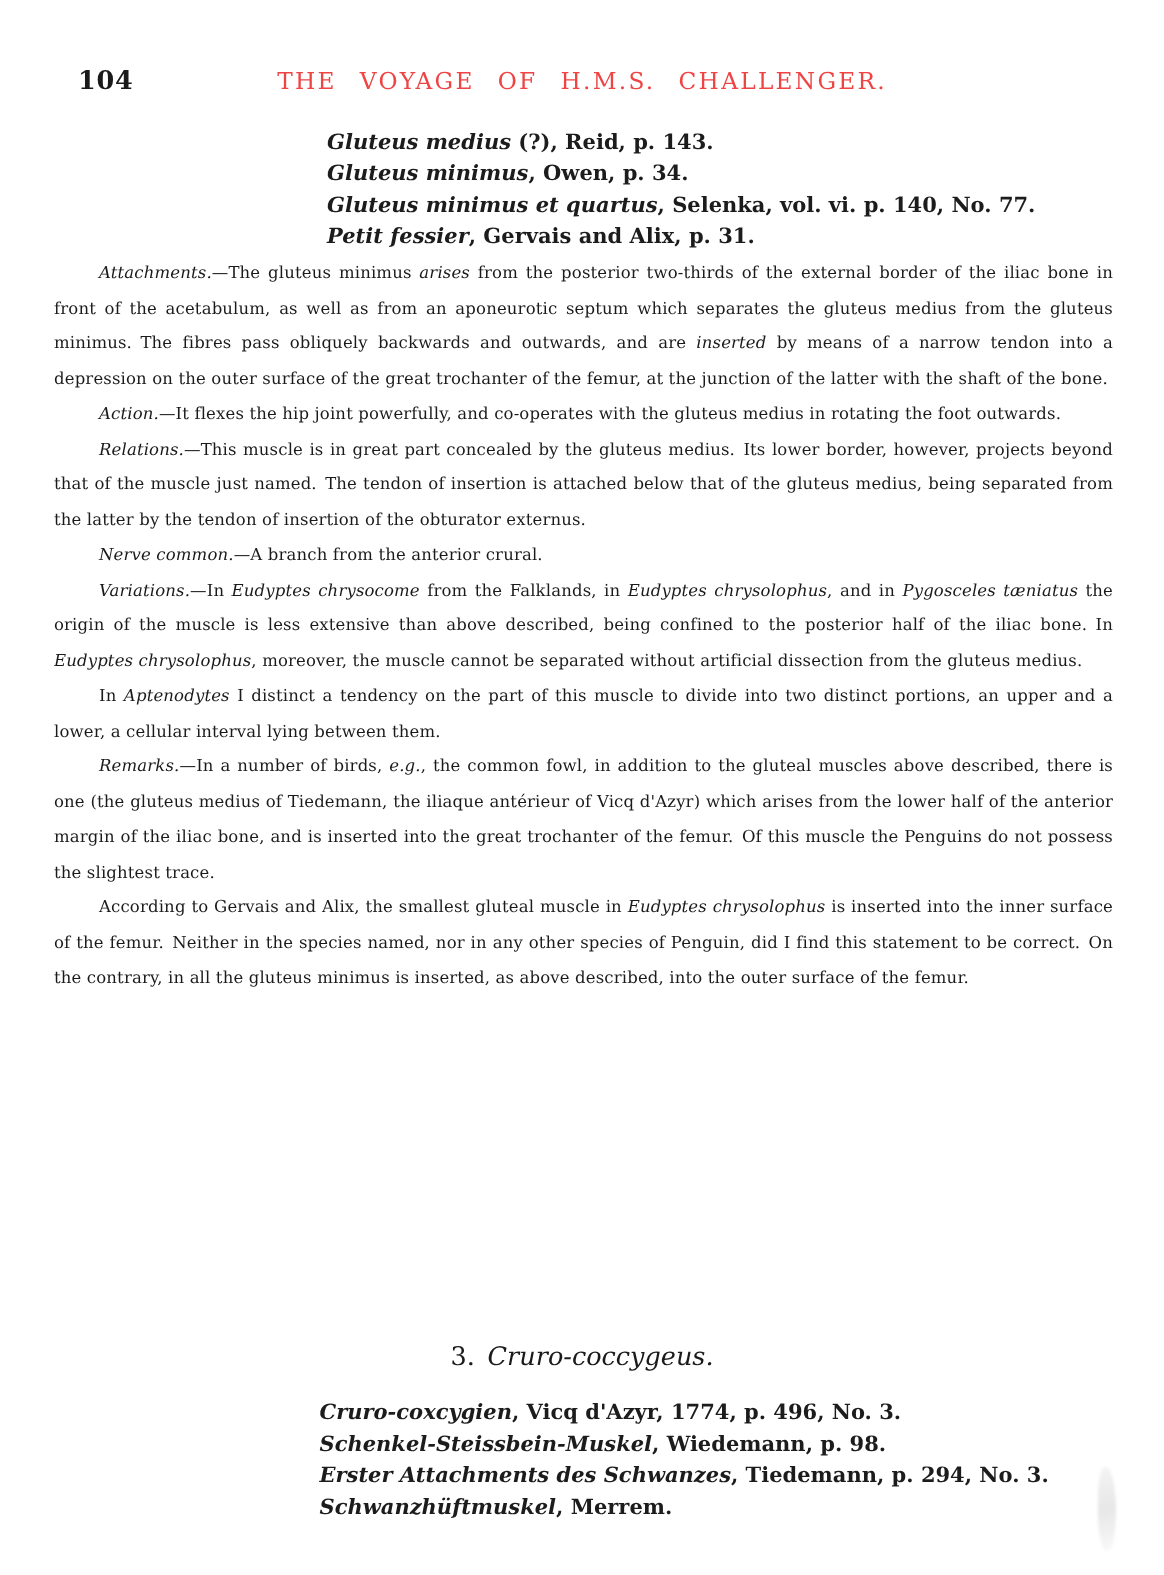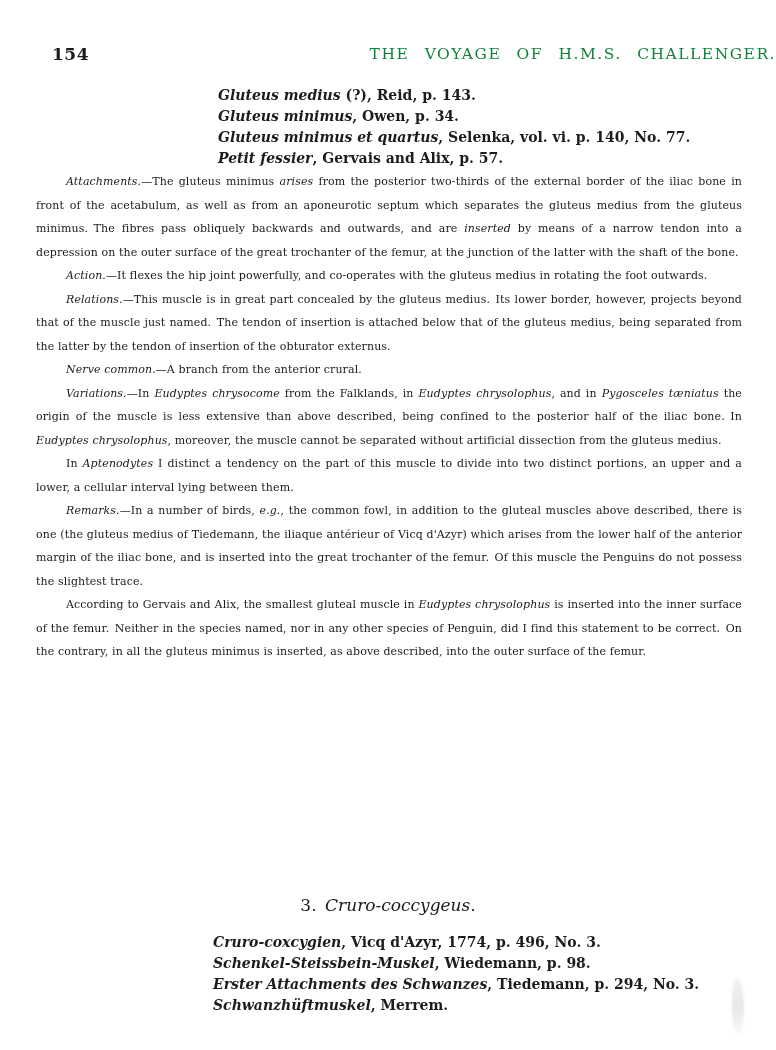--- a/index.html
+++ b/index.html
@@ -19,25 +19,25 @@
     position: absolute;
     left: 52px; top: 44px;
     font-size: 17px;
     font-weight: 700;
     letter-spacing: 0.5px;
   }
   .running-title {
     position: absolute;
     left: 0; top: 45px;
     width: 100%;
-    text-align: right;
+    text-align: center;
     font-size: 15.5px;
     letter-spacing: 1.5px;
     word-spacing: 9px;
-    color: #15803d;
+    color: #ef4444;
   }
   .syn-list {
     position: absolute;
     font-size: 14px;
     line-height: 21px;
     color: #1c1c1c;
     font-weight: bold;
   }
   .syn-list-1 { left: 218px; top: 85px; width: 520px; }
   .syn-list-2 { left: 213px; top: 932px; width: 540px; }
@@ -74,29 +74,29 @@
     background: linear-gradient(170deg, rgba(150,150,150,0.10), rgba(120,120,120,0.18), rgba(160,160,160,0.06));
     border-radius: 40% 60% 50% 50%;
     filter: blur(1px);
   }
 </style>
 </head>
 <body>
 
 <div class="page">
 
-  <span class="page-number">154</span>
+  <span class="page-number">104</span>
 
   <div class="running-title">THE VOYAGE OF H.M.S. CHALLENGER.</div>
 
   <div class="syn-list syn-list-1">
       <div class="syn-line"><em>Gluteus medius</em><span> (?), Reid, p. 143.</span></div>
       <div class="syn-line"><em>Gluteus minimus</em><span>, Owen, p. 34.</span></div>
       <div class="syn-line"><em>Gluteus minimus et quartus</em><span>, Selenka, vol. vi. p. 140, No. 77.</span></div>
-      <div class="syn-line"><em>Petit fessier</em><span>, Gervais and Alix, p. 57.</span></div>
+      <div class="syn-line"><em>Petit fessier</em><span>, Gervais and Alix, p. 31.</span></div>
     </div>
 
   <div class="body-text">
     <p class="para"><em>Attachments.</em><span>—The gluteus minimus </span><em>arises</em><span> from the posterior two-thirds of the external border of the iliac bone in front of the acetabulum, as well as from an aponeurotic septum which separates the gluteus medius from the gluteus minimus. The fibres pass obliquely backwards and outwards, and are </span><em>inserted</em><span> by means of a narrow tendon into a depression on the outer surface of the great trochanter of the femur, at the junction of the latter with the shaft of the bone.</span></p>
     <p class="para"><em>Action.</em><span>—It flexes the hip joint powerfully, and co-operates with the gluteus medius in rotating the foot outwards.</span></p>
     <p class="para"><em>Relations.</em><span>—This muscle is in great part concealed by the gluteus medius. Its lower border, however, projects beyond that of the muscle just named. The tendon of insertion is attached below that of the gluteus medius, being separated from the latter by the tendon of insertion of the obturator externus.</span></p>
     <p class="para"><em>Nerve common.</em><span>—A branch from the anterior crural.</span></p>
     <p class="para"><em>Variations.</em><span>—In </span><em>Eudyptes chrysocome</em><span> from the Falklands, in </span><em>Eudyptes chrysolophus</em><span>, and in </span><em>Pygosceles tæniatus</em><span> the origin of the muscle is less extensive than above described, being confined to the posterior half of the iliac bone. In </span><em>Eudyptes chrysolophus</em><span>, moreover, the muscle cannot be separated without artificial dissection from the gluteus medius.</span></p>
     <p class="para"><span>In </span><em>Aptenodytes</em><span> I distinct a tendency on the part of this muscle to divide into two distinct portions, an upper and a lower, a cellular interval lying between them.</span></p>
     <p class="para"><em>Remarks.</em><span>—In a number of birds, </span><em>e.g.</em><span>, the common fowl, in addition to the gluteal muscles above described, there is one (the gluteus medius of Tiedemann, the iliaque antérieur of Vicq d'Azyr) which arises from the lower half of the anterior margin of the iliac bone, and is inserted into the great trochanter of the femur. Of this muscle the Penguins do not possess the slightest trace.</span></p>

